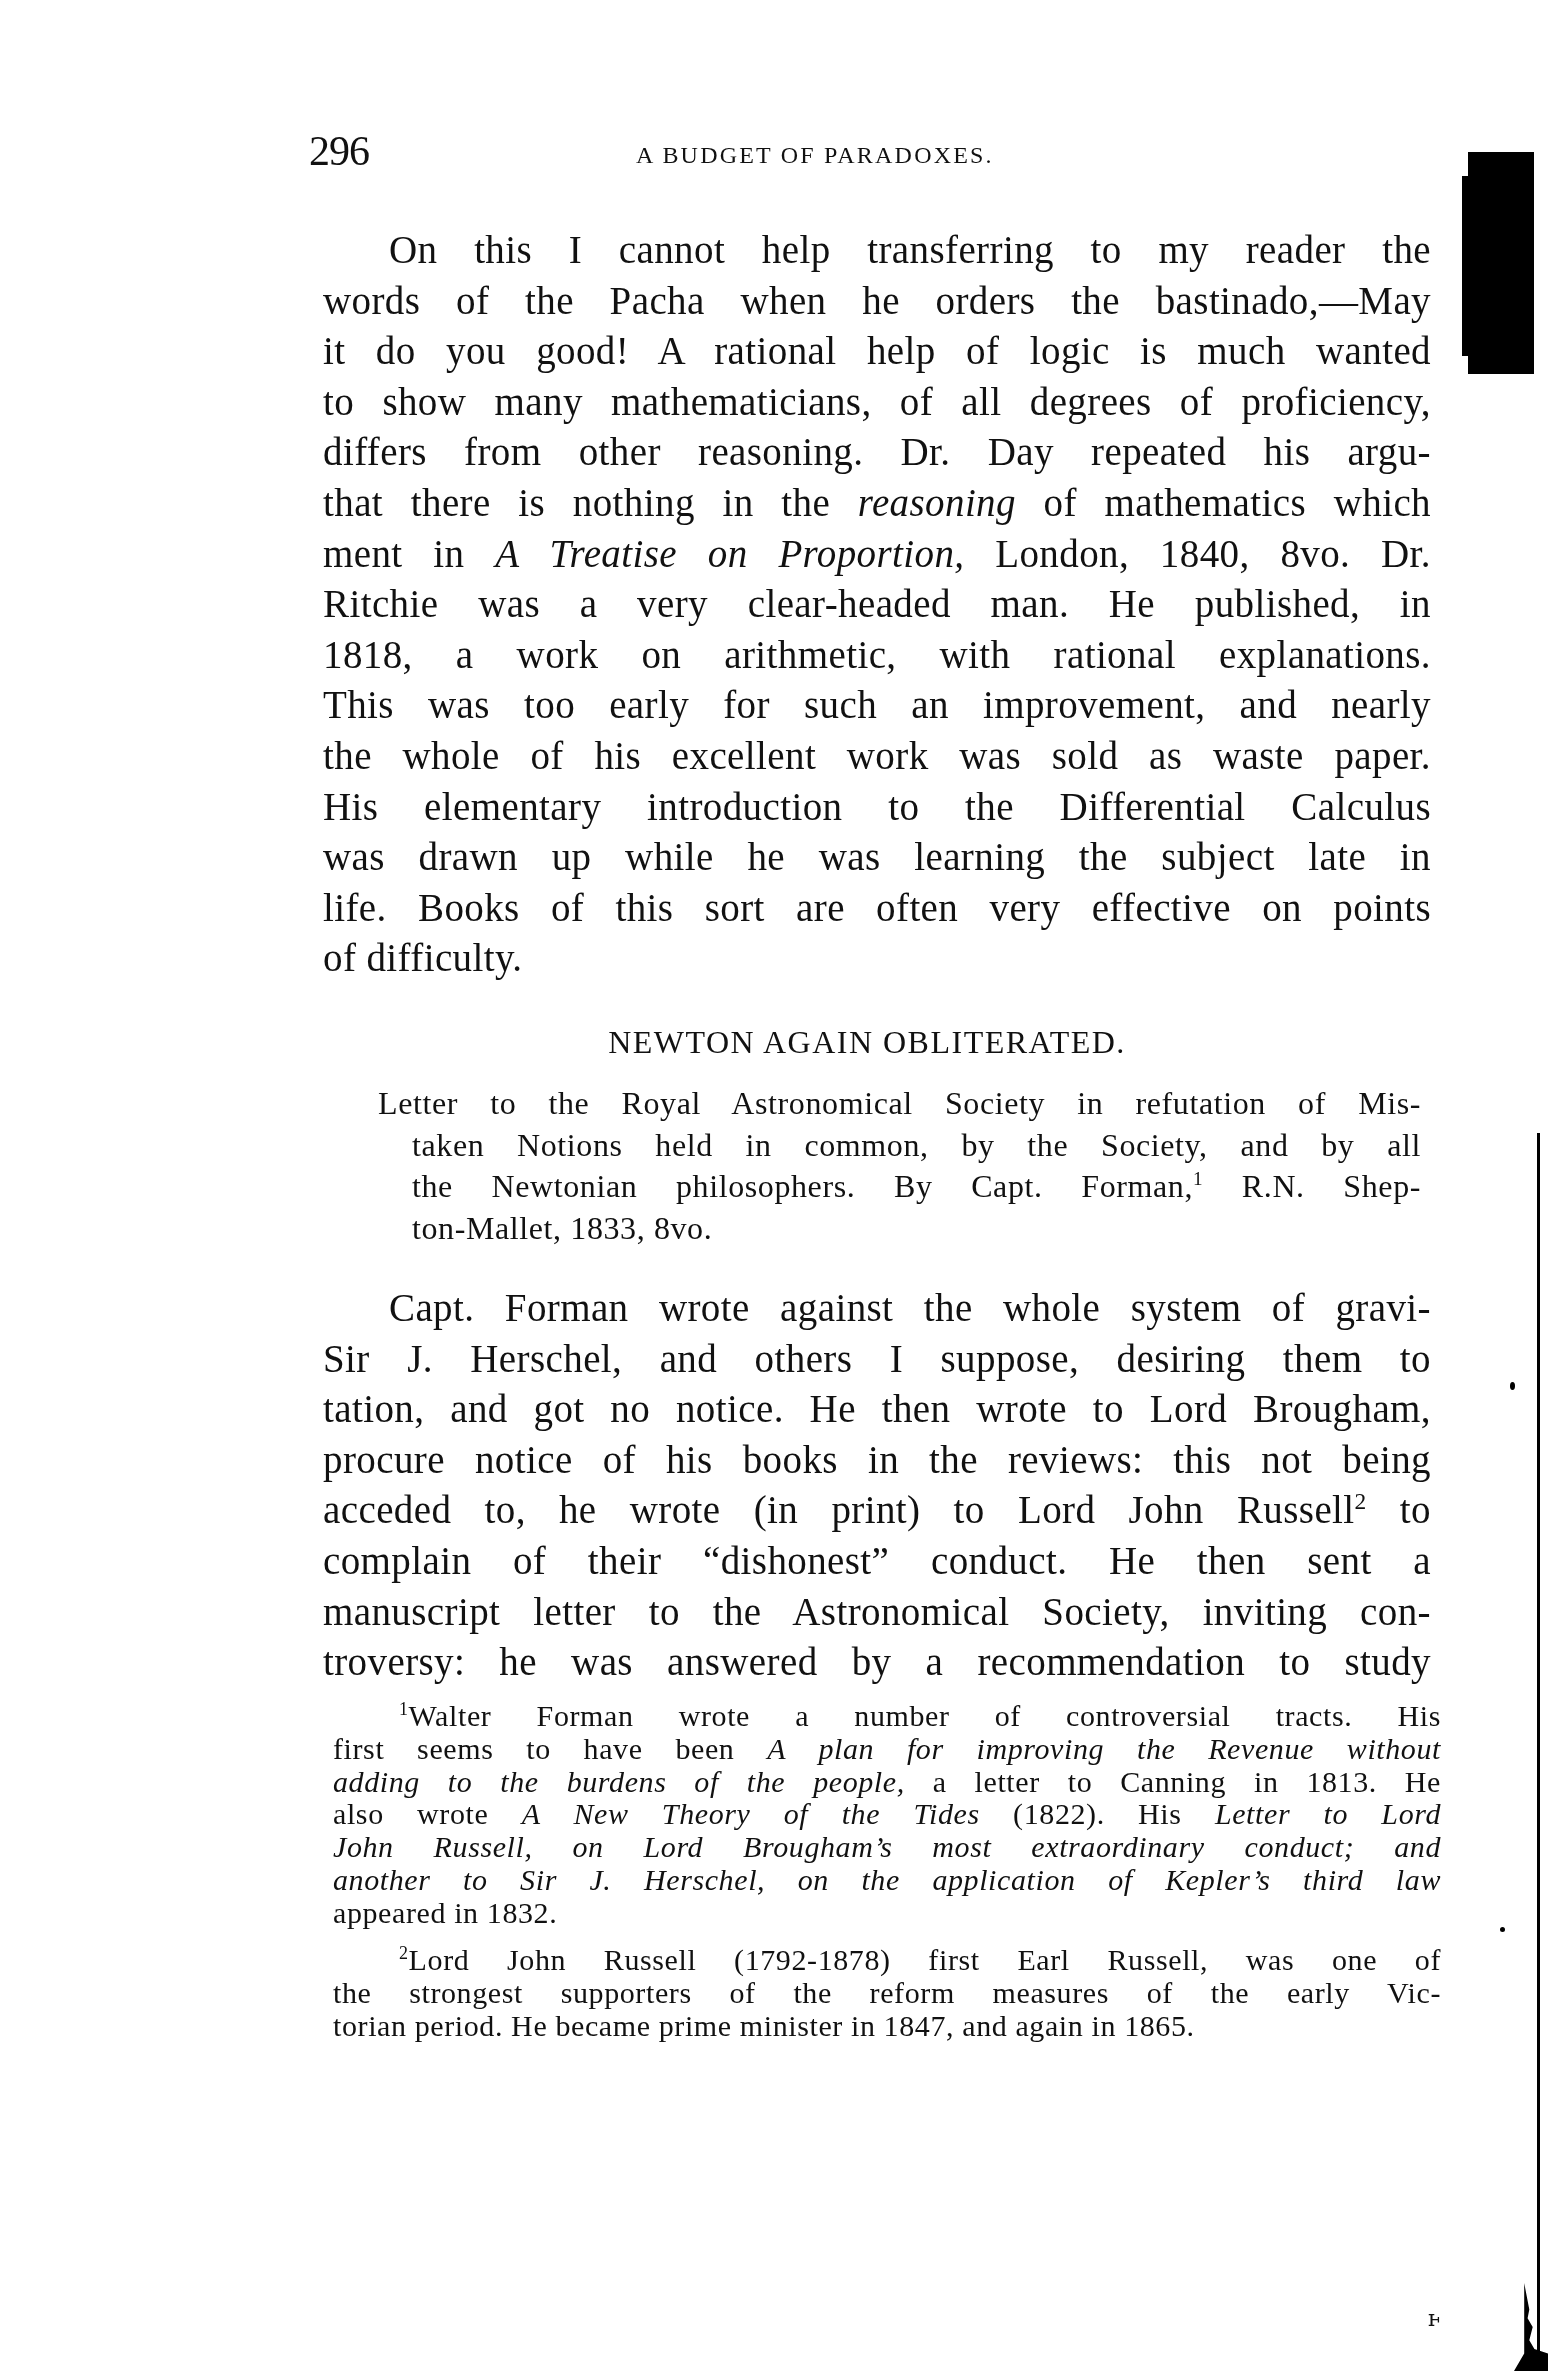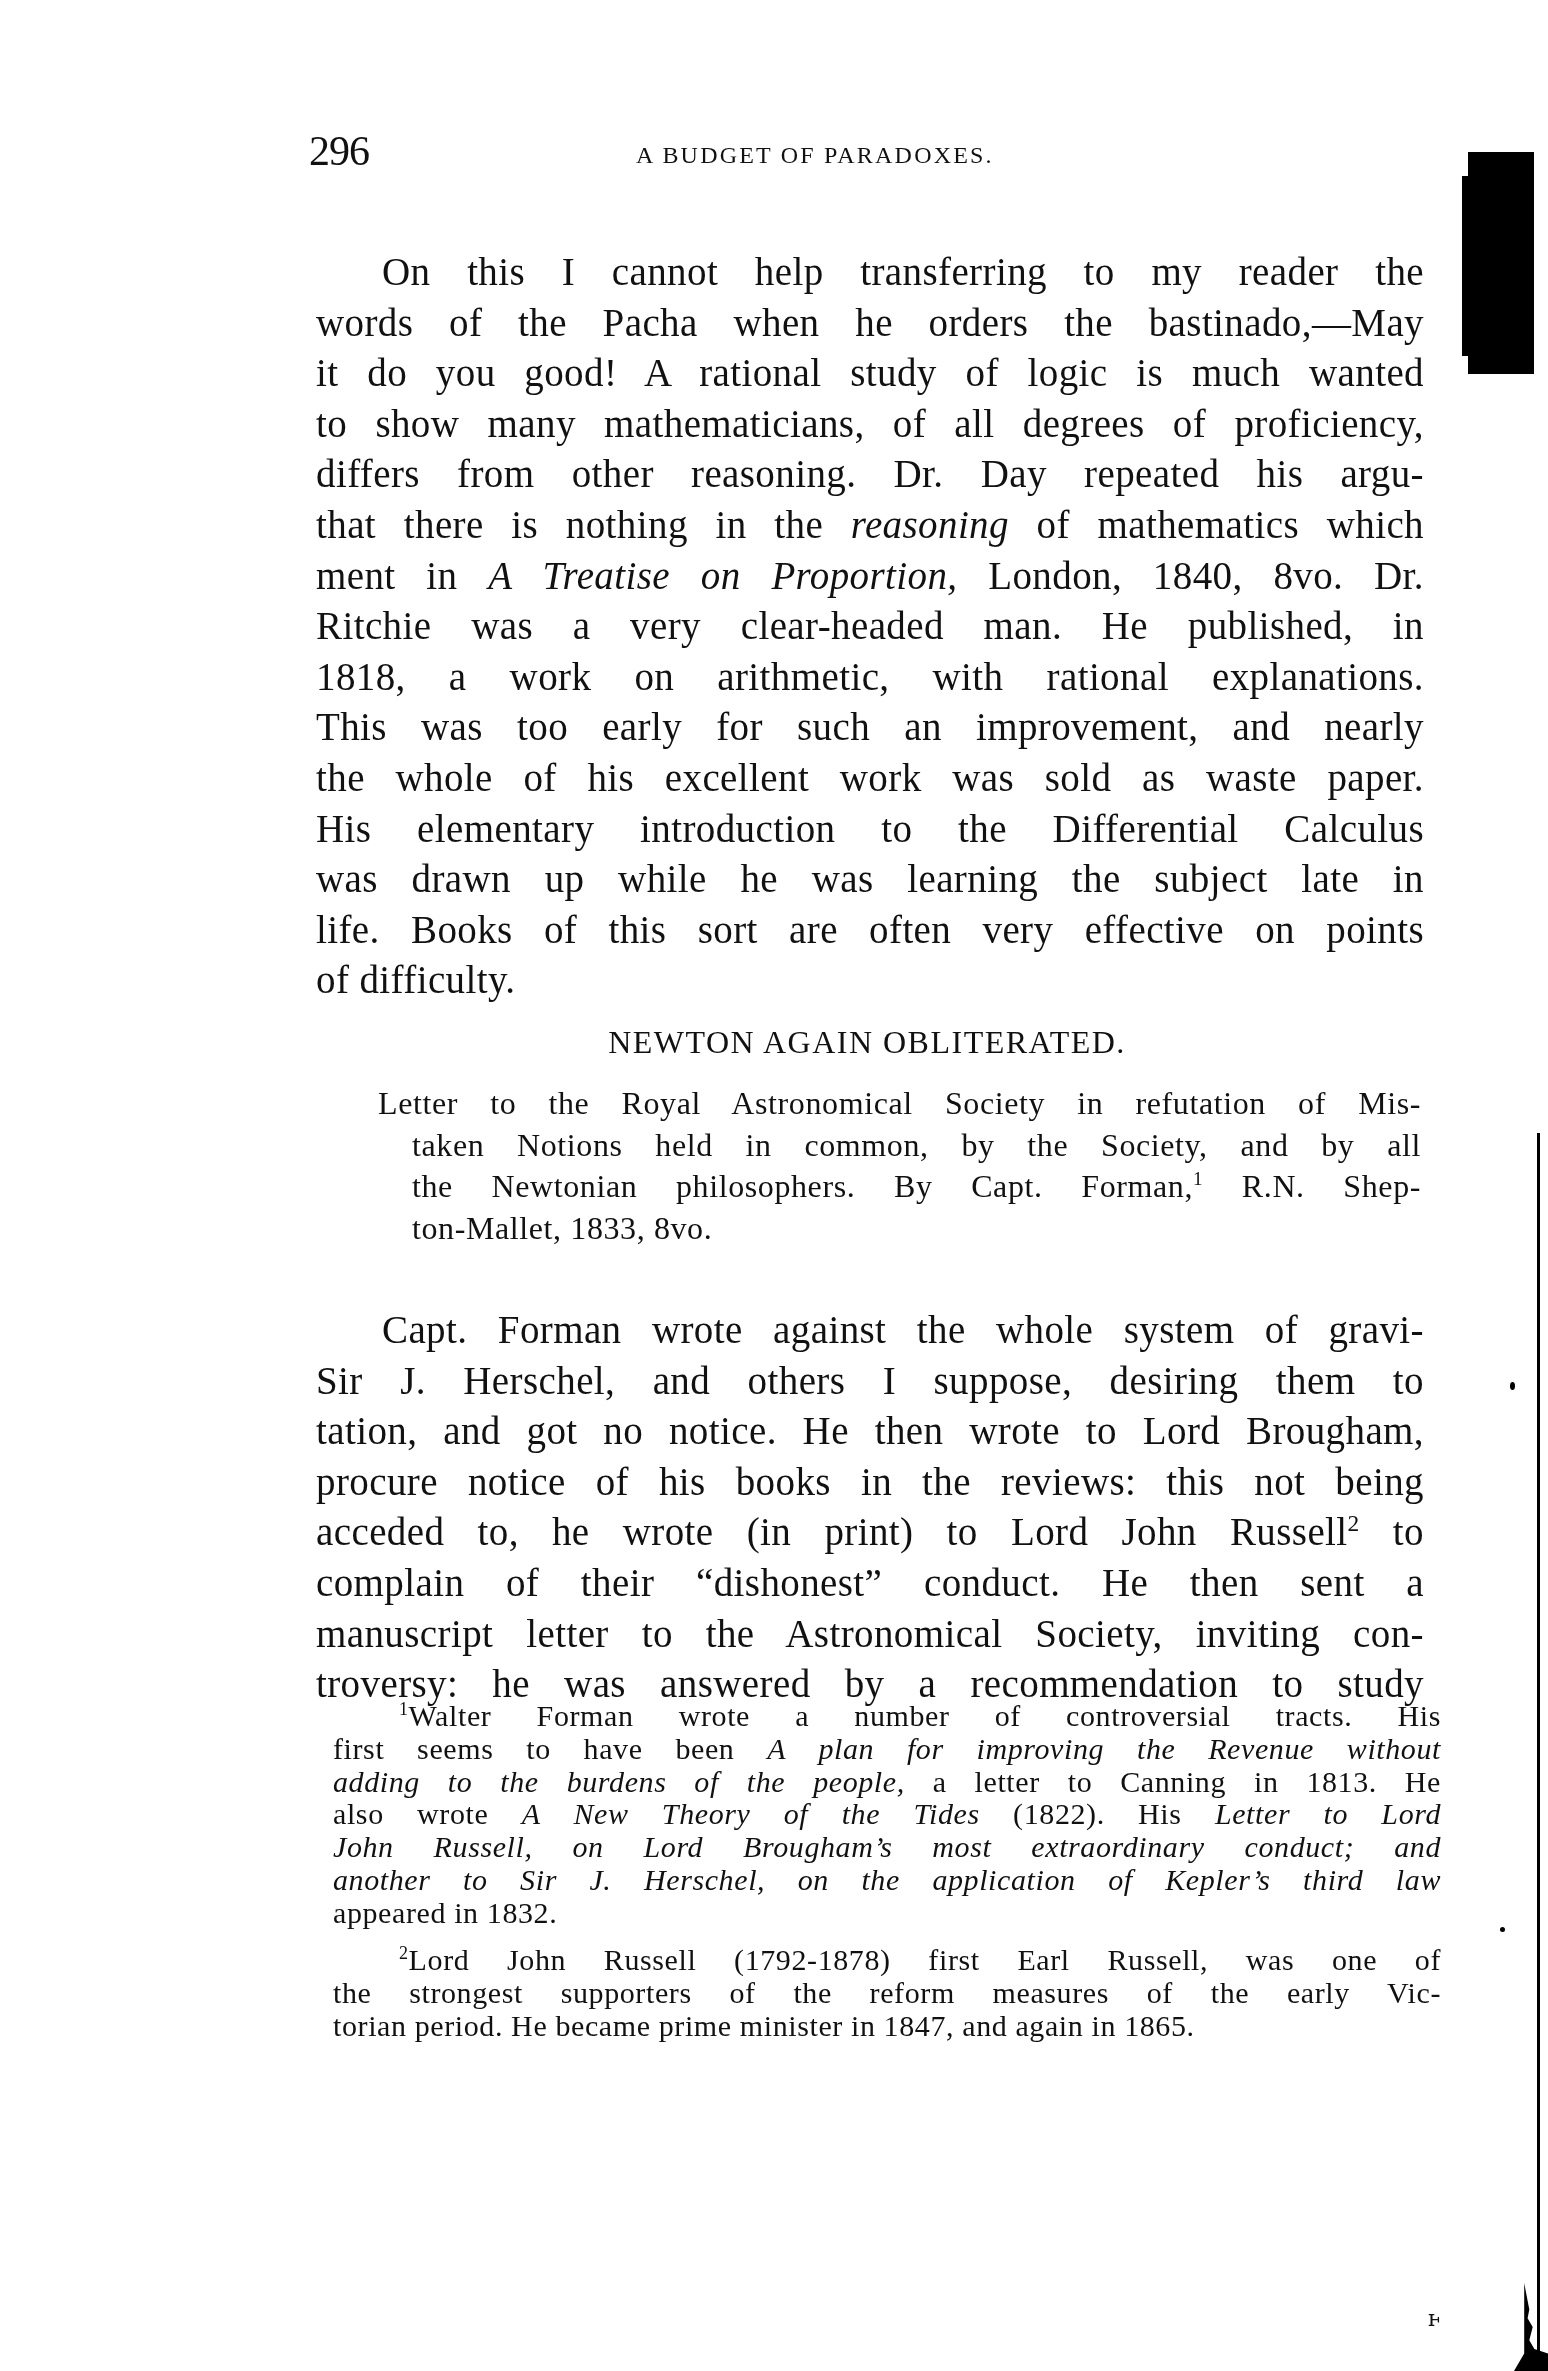--- a/index.html
+++ b/index.html
@@ -2,21 +2,21 @@
 <html><head>
   <meta charset="utf-8">
   <style>
     html, body { margin: 0; padding: 0; background: #ffffff; }
     body { width: 1548px; height: 2371px; position: relative; overflow: hidden; color: #111111;
            font-family: "DejaVu Serif", "Liberation Serif", serif; }
     .page-num { position: absolute; left: 309px; top: 128px; font-size: 42px; line-height: 46px;
                 font-family: "Liberation Serif", serif; letter-spacing: -1px; }
     .running-head { position: absolute; left: 636px; top: 140px; font-size: 24px; line-height: 30px;
                     letter-spacing: 2.2px; font-family: "Liberation Serif", serif; }
-    .block { position: absolute; left: 316px; width: 1108px; margin-top: 22px; }
+    .block { position: absolute; left: 323px; width: 1108px; }
     .line { display: block; white-space: nowrap; text-align: justify; text-align-last: justify;
             overflow: visible; }
     .body-line { font-size: 39px; line-height: 50.6px; height: 50.6px; letter-spacing: 0.4px;
                  font-family: "Liberation Serif", serif; }
     .body-line.last { text-align-last: left; }
     .indent { padding-left: 66px; }
     .heading { position: absolute; left: 313px; width: 1108px; top: 1022px; text-align: center;
                font-size: 32px; line-height: 40px; letter-spacing: 1.5px; font-family: "Liberation Serif", serif; }
     .biblio { position: absolute; left: 378px; width: 1043px; top: 1083px; }
     .biblio .line { font-size: 32px; line-height: 41.5px; height: 41.5px; letter-spacing: 0.6px;
@@ -41,21 +41,21 @@
 </head>
 <body>
 
 <div>
   <div class="page-num">296</div>
   <div class="running-head">A BUDGET OF PARADOXES.</div>
 
   <div class="block" style="top:225px;">
     <span class="line body-line indent">On this I cannot help transferring to my reader the</span>
     <span class="line body-line">words of the Pacha when he orders the bastinado,—May</span>
-    <span class="line body-line">it do you good! A rational study of logic is much wanted</span>
+    <span class="line body-line">it do you good! A rational help of logic is much wanted</span>
     <span class="line body-line">to show many mathematicians, of all degrees of proficiency,</span>
     <span class="line body-line">differs from other reasoning. Dr. Day repeated his argu-</span>
     <span class="line body-line"><span>that there is nothing in the </span><span class="i">reasoning</span><span> of mathematics which</span></span>
     <span class="line body-line"><span>ment in </span><span class="i">A Treatise on Proportion,</span><span> London, 1840, 8vo. Dr.</span></span>
     <span class="line body-line">Ritchie was a very clear-headed man. He published, in</span>
     <span class="line body-line">1818, a work on arithmetic, with rational explanations.</span>
     <span class="line body-line">This was too early for such an improvement, and nearly</span>
     <span class="line body-line">the whole of his excellent work was sold as waste paper.</span>
     <span class="line body-line">His elementary introduction to the Differential Calculus</span>
     <span class="line body-line">was drawn up while he was learning the subject late in</span>

